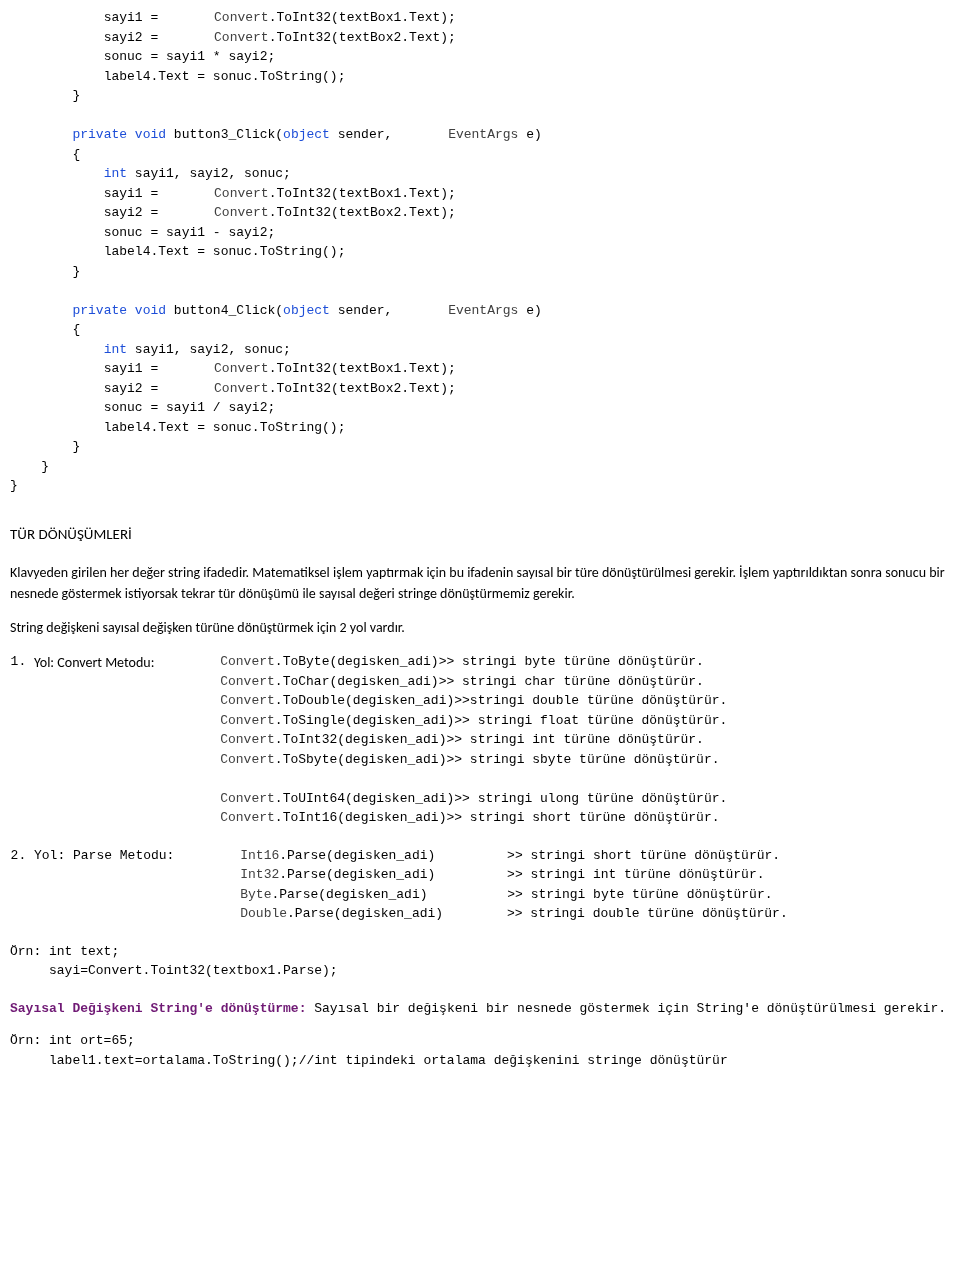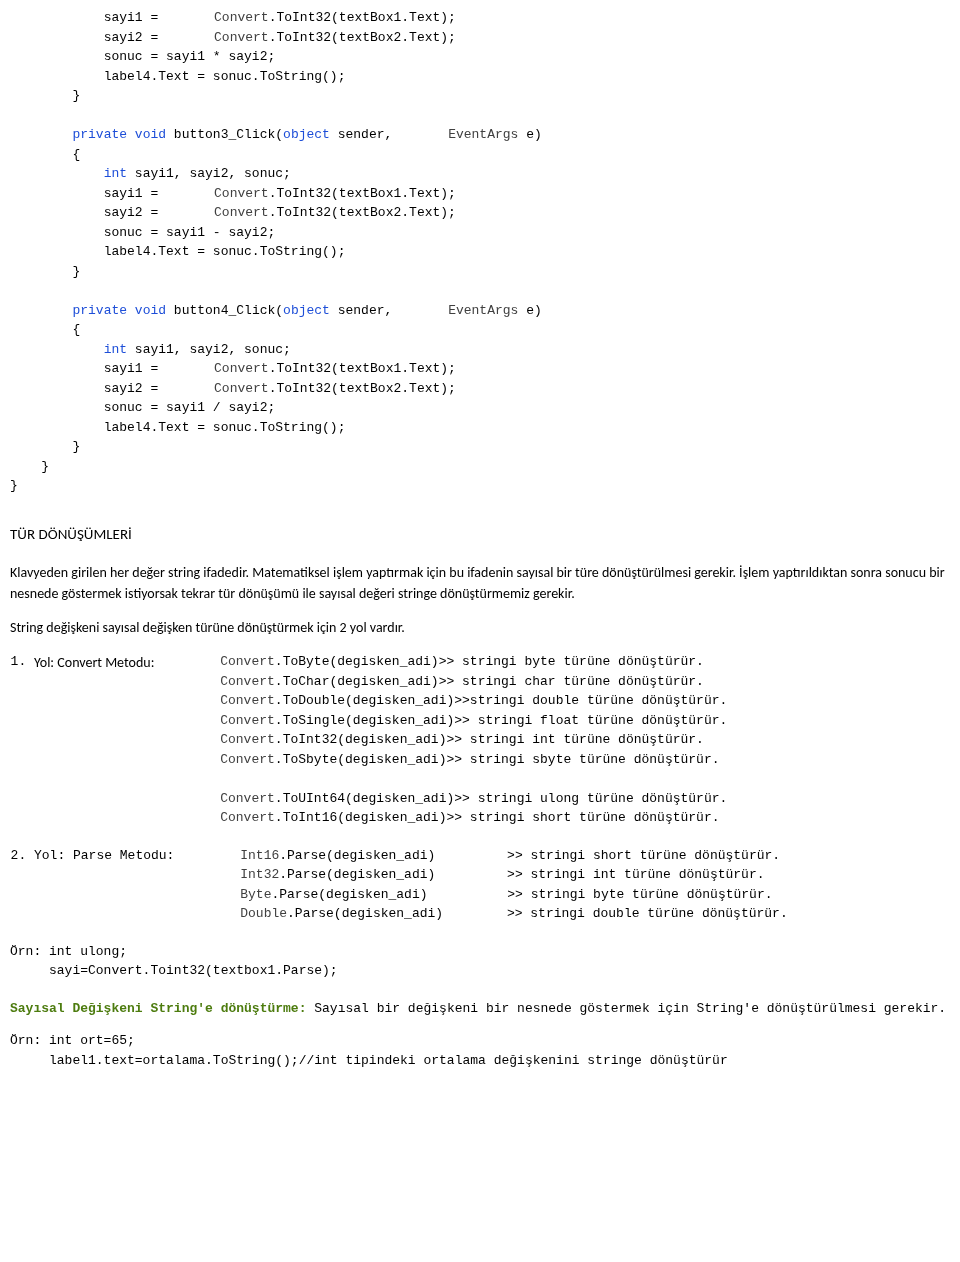--- a/index.html
+++ b/index.html
@@ -45,21 +45,21 @@
     font-size: 14px;
     display: inline-block;
     vertical-align: top;
     padding-right: 10px;
   }
   .conv-line {
     font-family: Consolas, "Courier New", monospace;
     font-size: 13px;
     white-space: nowrap;
   }
-  .redbold { color: #4d7c0f; font-weight: bold; }
+  .redbold { color: #701a75; font-weight: bold; }
   .mono { font-family: Consolas, "Courier New", monospace; font-size: 13px; }
 </style>
 </head>
 <body>
 
 <pre>            <span>sayi1 = </span><span class="type">Convert</span><span>.ToInt32(textBox1.Text);</span>
             <span>sayi2 = </span><span class="type">Convert</span><span>.ToInt32(textBox2.Text);</span>
             <span>sonuc = sayi1 * sayi2;</span>
             <span>label4.Text = sonuc.ToString();</span>
         }
@@ -109,19 +109,19 @@
     <span class="method-label mono" style="font-family:Consolas,'Courier New',monospace;">Yol: Parse Metodu:</span>
     <span class="method-block">
       <span class="conv-line"><span class="type">Int16</span><span style="display:inline-block;min-width:220px;">.Parse(degisken_adi)</span> <span>&gt;&gt; stringi short türüne dönüştürür.</span></span><br>
       <span class="conv-line"><span class="type">Int32</span><span style="display:inline-block;min-width:220px;">.Parse(degisken_adi)</span> <span>&gt;&gt; stringi int türüne dönüştürür.</span></span><br>
       <span class="conv-line"><span class="type">Byte</span><span style="display:inline-block;min-width:228px;">.Parse(degisken_adi)</span> <span>&gt;&gt; stringi byte türüne dönüştürür.</span></span><br>
       <span class="conv-line"><span class="type">Double</span><span style="display:inline-block;min-width:212px;">.Parse(degisken_adi)</span> <span>&gt;&gt; stringi double türüne dönüştürür.</span></span>
     </span>
   </li>
 </ol>
 
-<pre><span>Örn: int ulong;</span>
+<pre><span>Örn: int text;</span>
 <span>     sayi=Convert.Toint32(textbox1.Parse);</span></pre>
 
 <p class="mono" style="margin-top:18px;"><span class="redbold">Sayısal Değişkeni String'e dönüştürme:</span><span> Sayısal bir değişkeni bir nesnede göstermek için String'e dönüştürülmesi gerekir.</span></p>
 
 <pre><span>Örn: int ort=65;</span>
 <span>     label1.text=ortalama.ToString();//int tipindeki ortalama değişkenini stringe dönüştürür</span></pre>
 
 </body></html>

